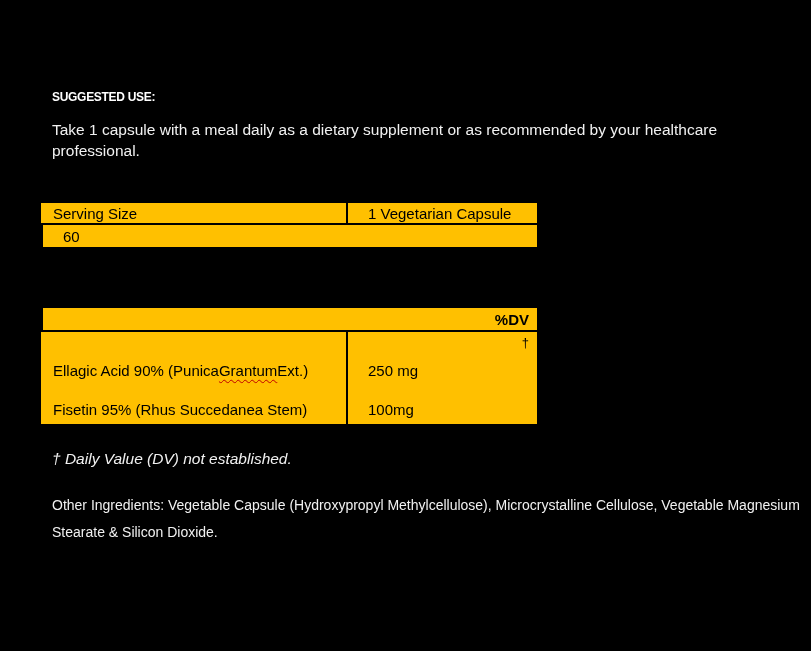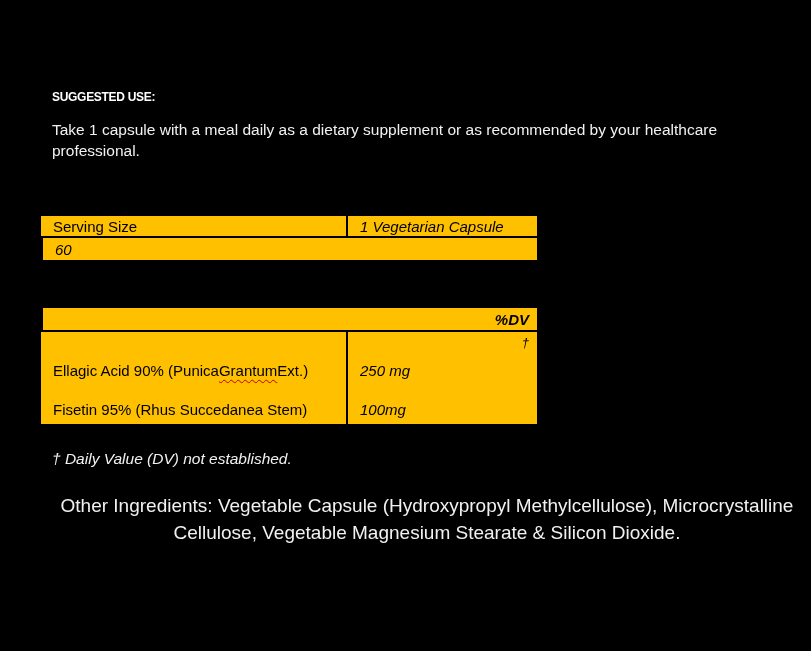--- a/index.html
+++ b/index.html
@@ -31,38 +31,37 @@
   }
   
   .yellow-table {
     position: absolute;
     left: 41px;
     width: 496px;
     background: #FFC000;
     color: #000000;
     font-size: 15px;
   }
-  .serving-table { top: 216px; }
+  .serving-table { top: 203px; }
   .supplement-table { top: 308px; }
   .t-row { display: flex; align-items: center; }
   .t-row .c-left {
     width: 305px;
     padding-left: 12px;
     align-self: stretch;
     display: flex;
     align-items: center;
   }
   .t-row .c-right {
     flex: 1;
     border-left: 2px solid #000000;
-    padding-left: 12px;
+    padding-left: 20px;
     align-self: stretch;
     display: flex;
     align-items: center;
-    font-style: italic;
   }
   .serving-table .t-row { height: 22px; }
   .serving-table .t-row.first { border-bottom: 2px solid #000000; }
   .supplement-table .header-row {
     height: 24px;
     border-bottom: 2px solid #000000;
     font-weight: 700;
   }
   .supplement-table .header-row .c-right {
     justify-content: flex-end;
@@ -95,24 +94,23 @@
     top: 450px;
     font-size: 15.5px;
     color: #F1F1F1;
     font-style: italic;
   }
   .other-ingredients {
     position: absolute;
     left: 52px;
     top: 492px;
     width: 750px;
-    font-size: 19px;
+    font-size: 14px;
     line-height: 27px;
     color: #F1F1F1;
-    text-align: center;
   }
 </style>
 </head>
 <body>
 
 <div class="heading">SUGGESTED USE:</div>
 
 <p class="use-text">Take 1 capsule with a meal daily as a dietary supplement or as recommended by your healthcare professional.</p>
 
 <div class="yellow-table serving-table">

